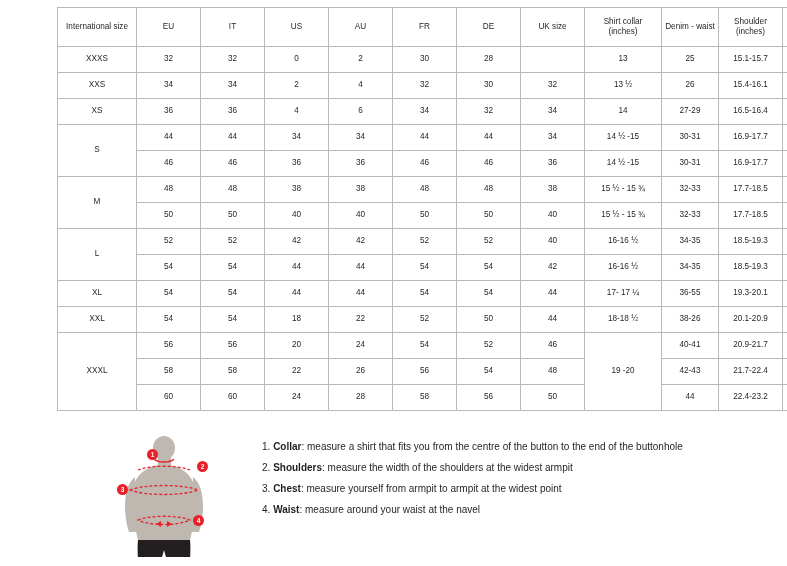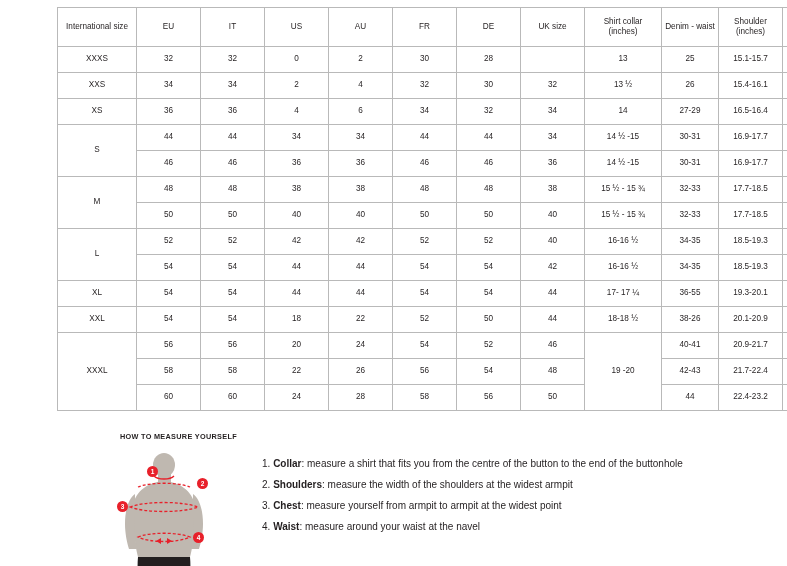--- a/index.html
+++ b/index.html
@@ -335,21 +335,20 @@
           <td>50</td>
           <td>44</td>
           <td>22.4-23.2</td>
           <td>24.4-25.2</td>
         </tr>
       </tbody>
   </table>
 </div>
 
 <div class="howto">
-  <div class="howto-title">HOW TO MEASURE YOURSELF</div>
   <div class="howto-body">
 
     <div class="figure-area">
       <svg class="fig-svg" width="120" height="125" viewBox="0 0 120 125">
 
         <ellipse cx="44" cy="16" rx="11" ry="12" fill="#bfb8b0"></ellipse>
 
         <rect x="38" y="25" width="13" height="9" fill="#bfb8b0"></rect>
 
         <path d="M44 32 C28 33 16 42 13 56 C11 66 13 78 15 92 C16 100 17 104 18 108 L70 108 C71 104 72 100 73 92 C75 78 77 66 75 56 C72 42 60 33 44 32 Z" fill="#bfb8b0"></path>

